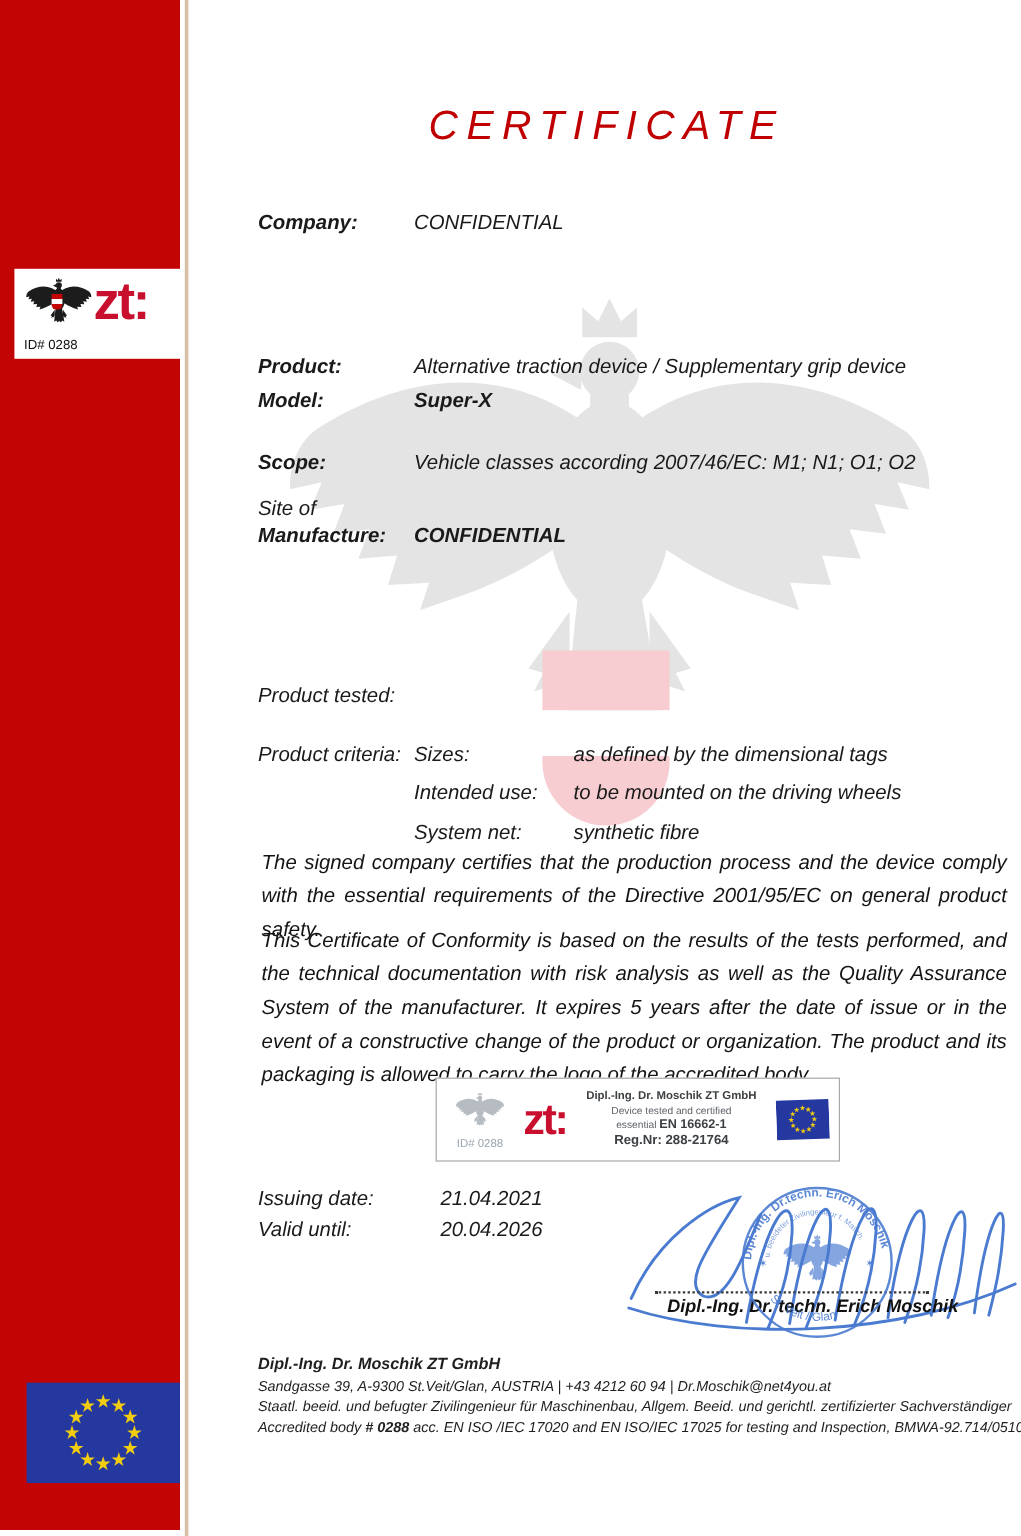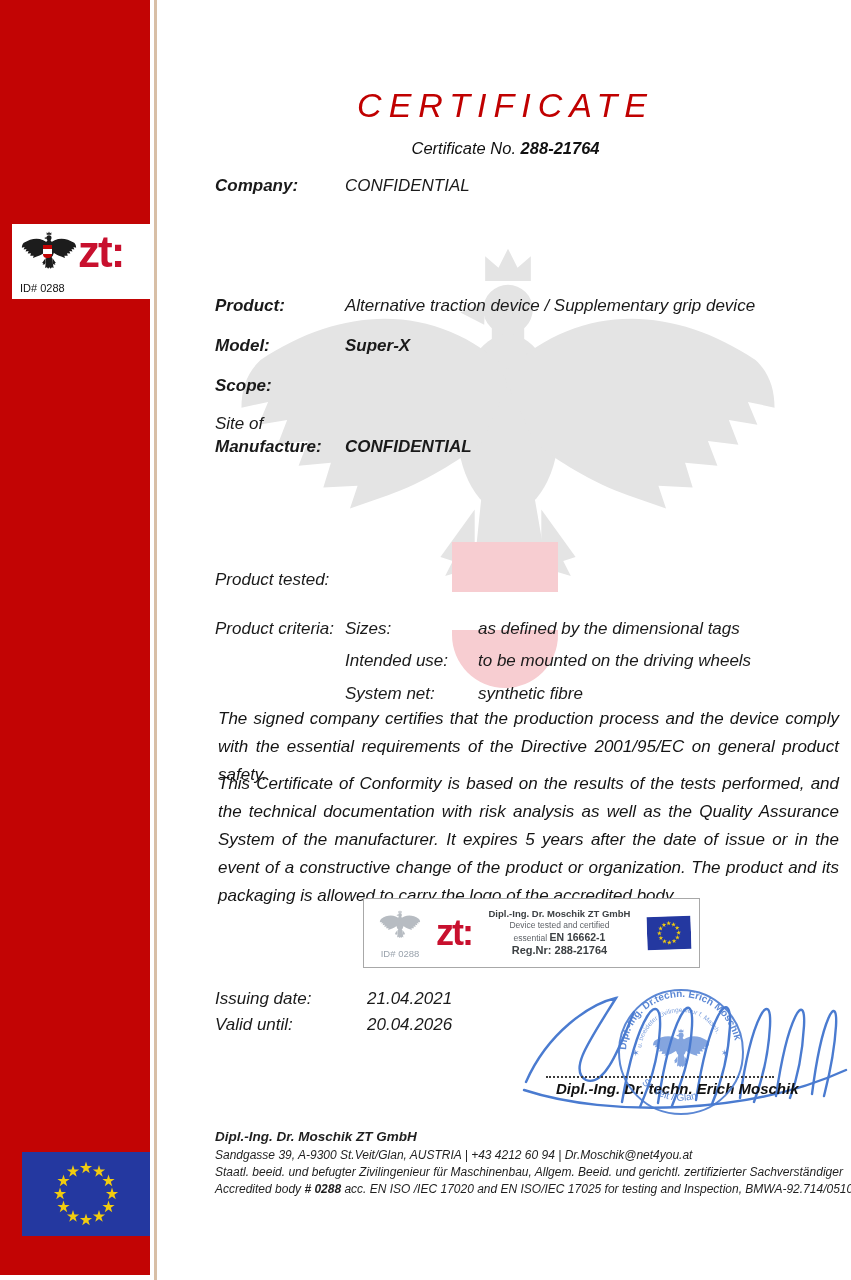--- a/index.html
+++ b/index.html
@@ -36,21 +36,21 @@
     font-style:italic;font-size:16.5px;color:#111;}
   .certno b{font-weight:bold;}
 
   
   .lbl,.val{position:absolute;font-style:italic;font-size:17px;white-space:nowrap;}
   .lbl{left:215px;}
   .val{left:345px;}
   .bold{font-weight:bold;}
   .t-company{top:176px;}
   .t-product{top:296px;}
-  .t-model{top:336px;}
+  .t-model{top:324px;}
   .t-scope{top:376px;}
   .t-site1{top:414px;}
   .t-site2{top:437px;font-weight:bold;}
   .t-tested{top:570px;}
   .t-crit0{top:619px;}
   .t-crit1{top:651px;}
   .t-crit2{top:684px;}
   .val2{left:478px;}
   .t-issue{top:989px;}
   .t-valid{top:1015px;}
@@ -134,35 +134,32 @@
   <svg class="wm-eagle" viewBox="0 0 640 520">
     <use href="#eagle" fill="#e4e4e4"></use>
   </svg>
   <div class="wm-shield">
     <div class="b1"></div>
       <div class="b2"></div>
       <div class="b3"></div>
   </div>
 
   <div class="title">CERTIFICATE</div>
-  <div class="certno">
-    <span>Certificate No.</span>
-    <b>288-21764</b>
-  </div>
 
   <div class="lbl bold t-company">Company:</div>
   <div class="val t-company">CONFIDENTIAL</div>
 
   <div class="lbl bold t-product">Product:</div>
   <div class="val t-product">Alternative traction device / Supplementary grip device</div>
 
   <div class="lbl bold t-model">Model:</div>
   <div class="val bold t-model">Super-X</div>
 
   <div class="lbl bold t-scope">Scope:</div>
+  <div class="val t-scope">Vehicle classes according 2007/46/EC: M1; N1; O1; O2</div>
 
   <div class="lbl t-site1">Site of</div>
   <div class="lbl t-site2">Manufacture:</div>
   <div class="val t-site2">CONFIDENTIAL</div>
 
   <div class="lbl t-tested">Product tested:</div>
 
   <div class="lbl t-crit0">Product criteria:</div>
   <div class="val t-crit0">Sizes:</div>
   <div class="val val2 t-crit0">as defined by the dimensional tags</div>

